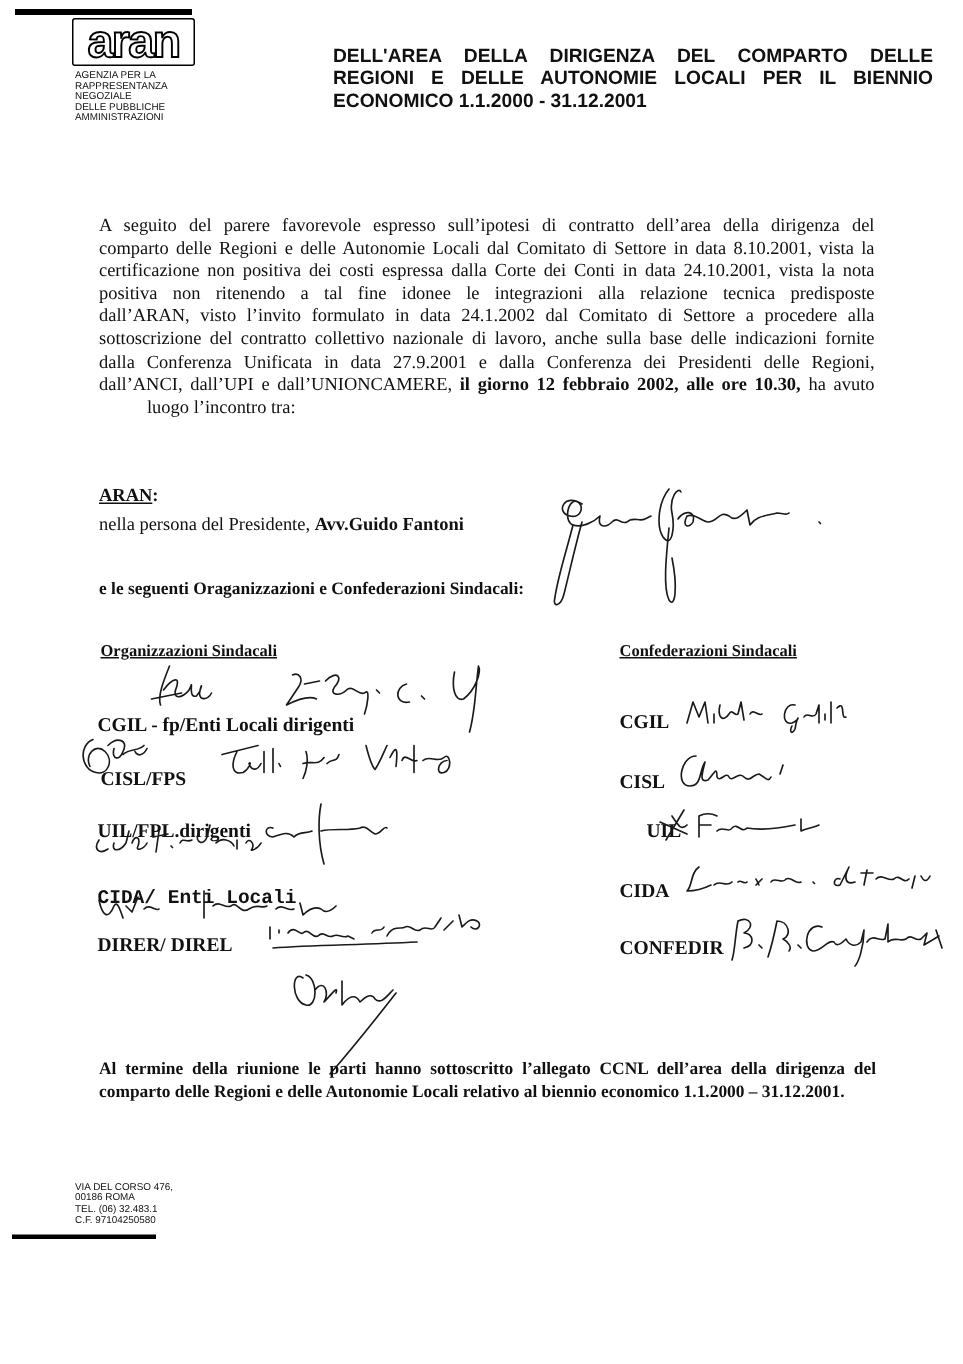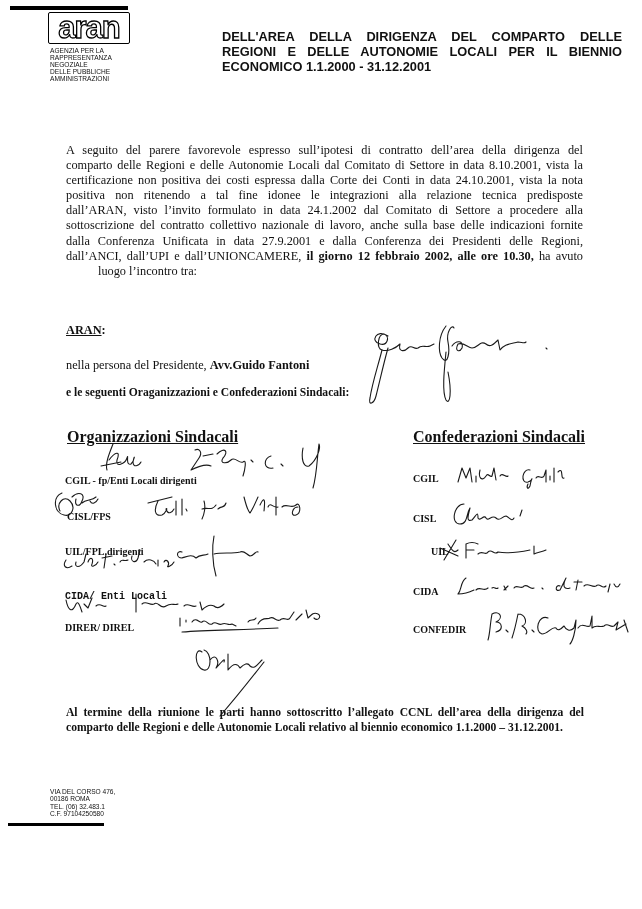--- a/index.html
+++ b/index.html
@@ -17,28 +17,28 @@
   .title { left: 222px; top: 29px; width: 400px; font-family: "Liberation Sans", sans-serif; font-weight: 700; font-size: 12.8px; line-height: 15.2px; }
   .title div { text-align: justify; text-align-last: justify; white-space: nowrap; }
   .title div.last { text-align-last: left; }
 
   
   .serif { font-family: "Liberation Serif", serif; }
   .para { left: 66px; top: 143px; width: 517px; font-size: 12.3px; line-height: 15.1px; }
   .para .line { display: block; text-align: justify; text-align-last: justify; white-space: nowrap; }
   .para .line.last { text-align-last: left; margin-left: 32px; }
   b { font-weight: 700; }
-  .aran-person { left: 66px; top: 342px; font-size: 12.3px; margin-top: 16px; }
+  .aran-person { left: 66px; top: 342px; font-size: 12.3px; }
   .orgs-intro { left: 66px; top: 386px; font-size: 11.6px; font-weight: 700; }
 
-  .col-head { font-size: 16px; font-weight: 700; text-decoration: underline; }
+  .col-head { font-size: 11px; font-weight: 700; text-decoration: underline; }
   .col-left { left: 67px; top: 428px; }
   .col-right { left: 413px; top: 428px; }
 
-  .sig-label { font-size: 10px; font-weight: 700; white-space: nowrap; text-align: right; }
+  .sig-label { font-size: 13px; font-weight: 700; white-space: nowrap; text-align: right; }
 
   .closing { left: 66px; top: 705px; width: 518px; font-size: 11.6px; line-height: 15px; font-weight: 700; }
   .closing div { text-align: justify; text-align-last: justify; white-space: nowrap; }
   .closing div.last { text-align-last: left; }
 
   .address { left: 50px; top: 788px; font-family: "Liberation Sans", sans-serif; font-size: 6.6px; line-height: 7.4px; text-transform: uppercase; }
   .bottom-rule { left: 8px; top: 823px; width: 96px; height: 3px; background: #000; }
 
   svg.sig { position: absolute; overflow: visible; }
   svg.sig path { fill: none; stroke: #1a1a1a; stroke-width: 1.1; stroke-linecap: round; stroke-linejoin: round; }

